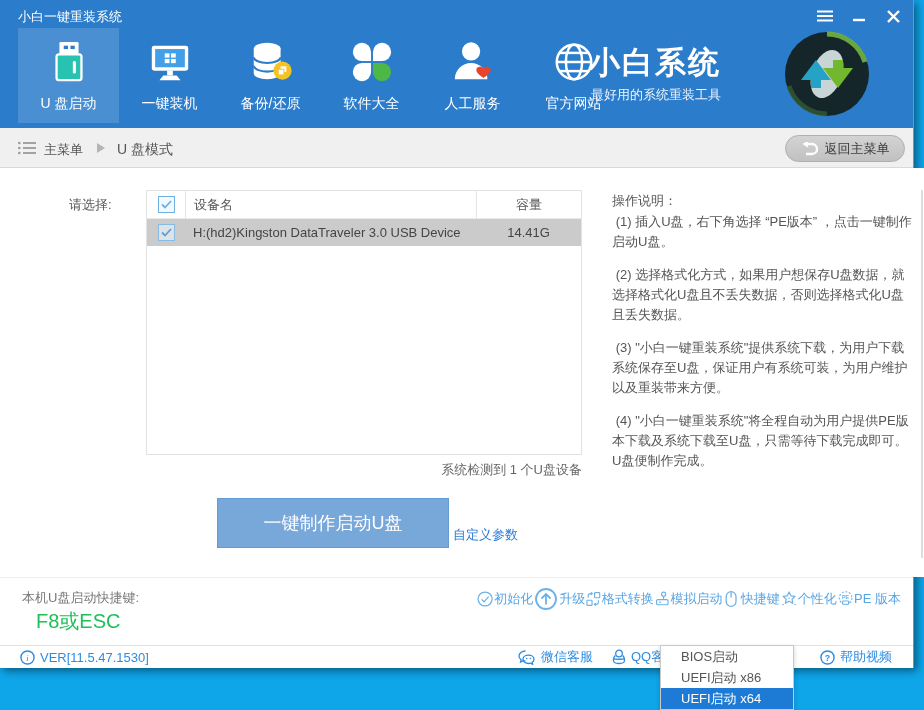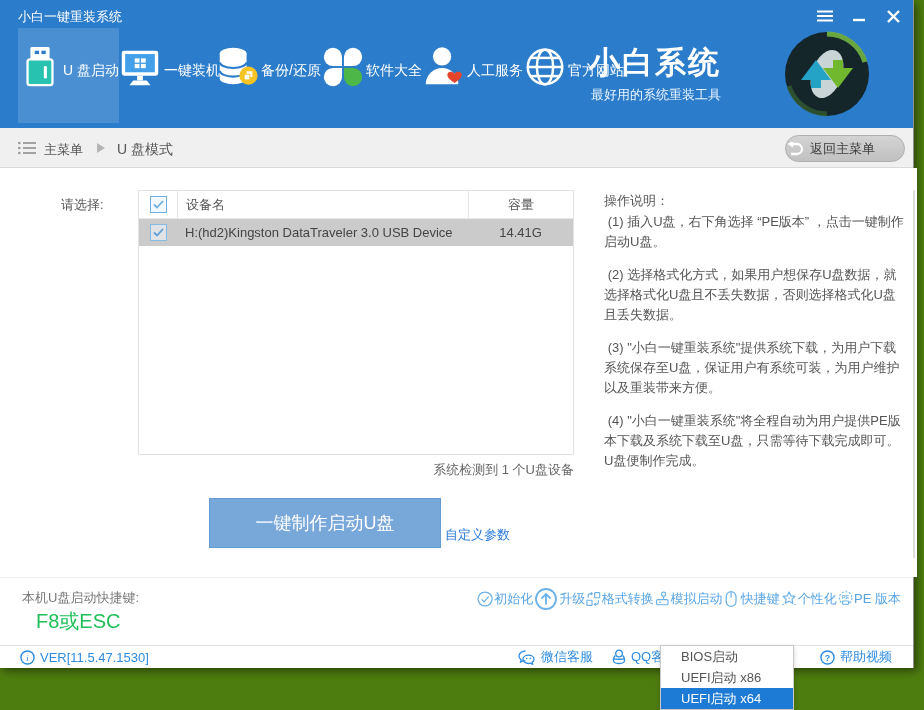--- a/index.html
+++ b/index.html
@@ -1,50 +1,50 @@
 <!DOCTYPE html>
 <html><head>
 <meta charset="utf-8">
 <style>
   * { margin:0; padding:0; box-sizing:border-box; }
   html,body { width:924px; height:710px; font-family:"Liberation Sans","DejaVu Sans",sans-serif; }
-  .desktop { position:relative; width:924px; height:710px; background:#4d7c0f; overflow:hidden; }
+  .desktop { position:relative; width:924px; height:710px; background:#0ea5e9; overflow:hidden; }
   .window { position:absolute; left:0; top:0; width:914px; height:668px; background:#fff;
             box-shadow:3px 3px 8px rgba(0,0,0,.45); border-right:1px solid #8f8f8f; }
 
   
   .header { position:absolute; left:0; top:0; width:100%; height:128px; background:#2b7cca; }
   .app-title { position:absolute; left:18px; top:8px; color:#fff; font-size:13px; }
   .win-controls { position:absolute; right:10px; top:6px; display:flex; gap:14px; align-items:center; }
   .win-btn { width:20px; height:20px; display:flex; align-items:center; justify-content:center; cursor:pointer; }
 
   .nav { position:absolute; left:18px; top:28px; display:flex; }
-  .nav-item { width:101px; height:95px; display:flex; flex-direction:row; align-items:center; justify-content:flex-end; padding-bottom:10px; cursor:pointer; }
+  .nav-item { width:101px; height:95px; display:flex; flex-direction:column; align-items:center; justify-content:flex-end; padding-bottom:10px; cursor:pointer; }
   .nav-item.active { background:rgba(255,255,255,.15); }
   .nav-icon { width:50px; height:50px; margin-bottom:8px; display:flex; align-items:center; justify-content:center; }
   .nav-label { color:#fff; font-size:14px; white-space:nowrap; }
 
   .logo-area { position:absolute; right:34px; top:30px; width:290px; height:95px; }
   .logo-text { position:absolute; left:0; top:12px; color:#fff; font-size:31px; letter-spacing:2px; font-weight:bold; }
   .logo-sub  { position:absolute; left:2px; top:56px; color:#eaf4ff; font-size:13px; }
   .logo-emblem { position:absolute; right:8px; top:0px; }
 
   
   .breadcrumb { position:absolute; left:0; top:128px; width:100%; height:40px; background:#f0f0f0; border-bottom:1px solid #d9d9d9; }
   .bc-icon { position:absolute; left:18px; top:13px; }
   .bc-root { position:absolute; left:44px; top:13px; font-size:13px; color:#555; cursor:pointer; }
   .bc-arrow { position:absolute; left:97px; top:15px; }
   .bc-current { position:absolute; left:117px; top:13px; font-size:14px; color:#555; }
   .back-btn { position:absolute; right:8px; top:7px; width:120px; height:27px; border-radius:14px;
               background:linear-gradient(#d3d3d3,#c1c1c1); border:1px solid #aeaeae;
-              display:flex; align-items:center; justify-content:flex-start; gap:7px; cursor:pointer; }
+              display:flex; align-items:center; justify-content:center; gap:7px; cursor:pointer; }
   .back-btn span { font-size:13px; color:#3c3c3c; }
 
   
-  .main { position:absolute; left:4px; top:168px; width:100%; height:409px; background:#fff; }
+  .main { position:absolute; left:12px; top:168px; width:100%; height:409px; background:#fff; }
   .select-label { position:absolute; left:57px; top:28px; font-size:13px; color:#555; }
 
   .device-table { position:absolute; left:134px; top:22px; width:436px; height:265px; border:1px solid #e2e2e2; background:#fff; }
   .t-header { display:flex; height:28px; align-items:center; border-bottom:1px solid #e9e9e9; }
   .t-row { display:flex; height:27px; align-items:center; background:#cbcbcb; cursor:pointer; }
   .col-check { width:38px; display:flex; justify-content:center; }
   .col-device { flex:1; font-size:13px; color:#555; padding-left:8px; border-left:1px solid #e5e5e5; height:100%; display:flex; align-items:center; }
   .t-row .col-device { border-left:none; color:#454545; }
   .col-cap { width:105px; font-size:13px; color:#555; border-left:1px solid #e5e5e5; height:100%; display:flex; align-items:center; justify-content:center; }
   .t-row .col-cap { border-left:none; color:#454545; }

